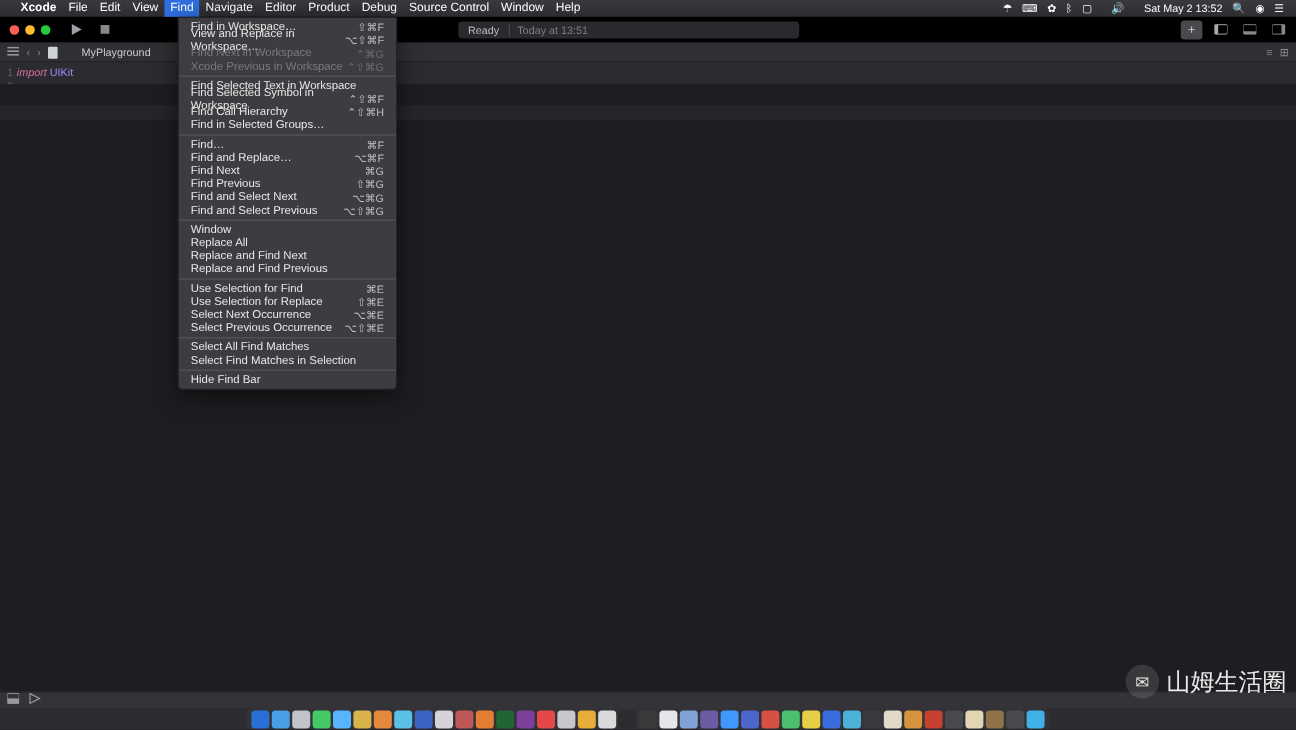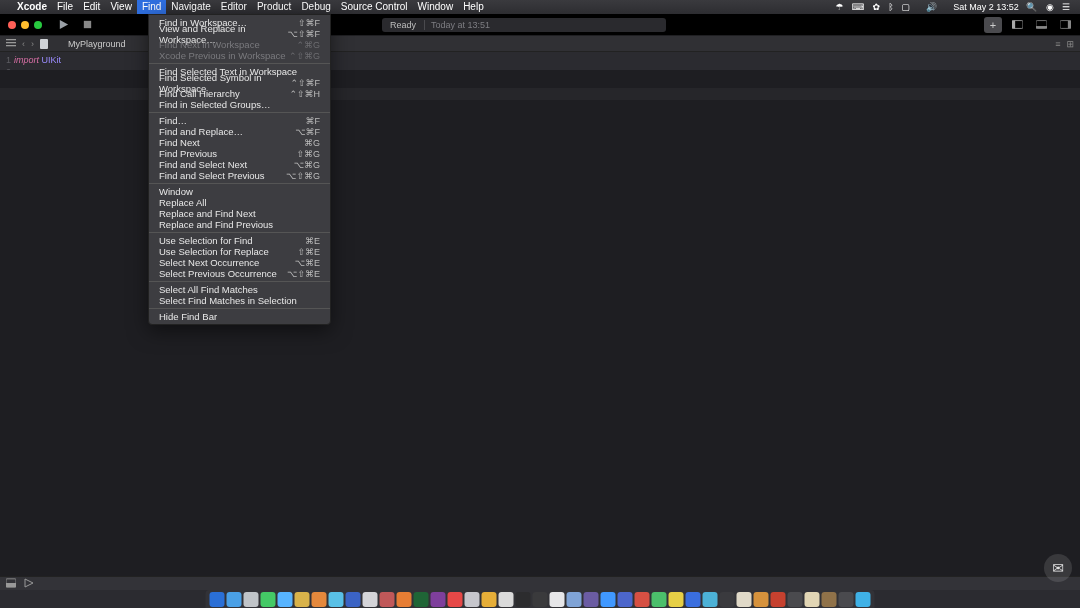--- a/index.html
+++ b/index.html
@@ -336,13 +336,14 @@
     <div class="app" style="background: rgb(198, 65, 47);"></div>
     <div class="app" style="background: rgb(74, 74, 78);"></div>
     <div class="app" style="background: rgb(225, 213, 180);"></div>
     <div class="app" style="background: rgb(144, 114, 73);"></div>
     <div class="app" style="background: rgb(74, 74, 78);"></div>
     <div class="app" style="background: rgb(63, 177, 230);"></div>
   </div>
 
 <div class="watermark">
   <div class="wcirc">✉</div>
+  <span>山姆生活圈</span>
 </div>
 
 </body></html>

